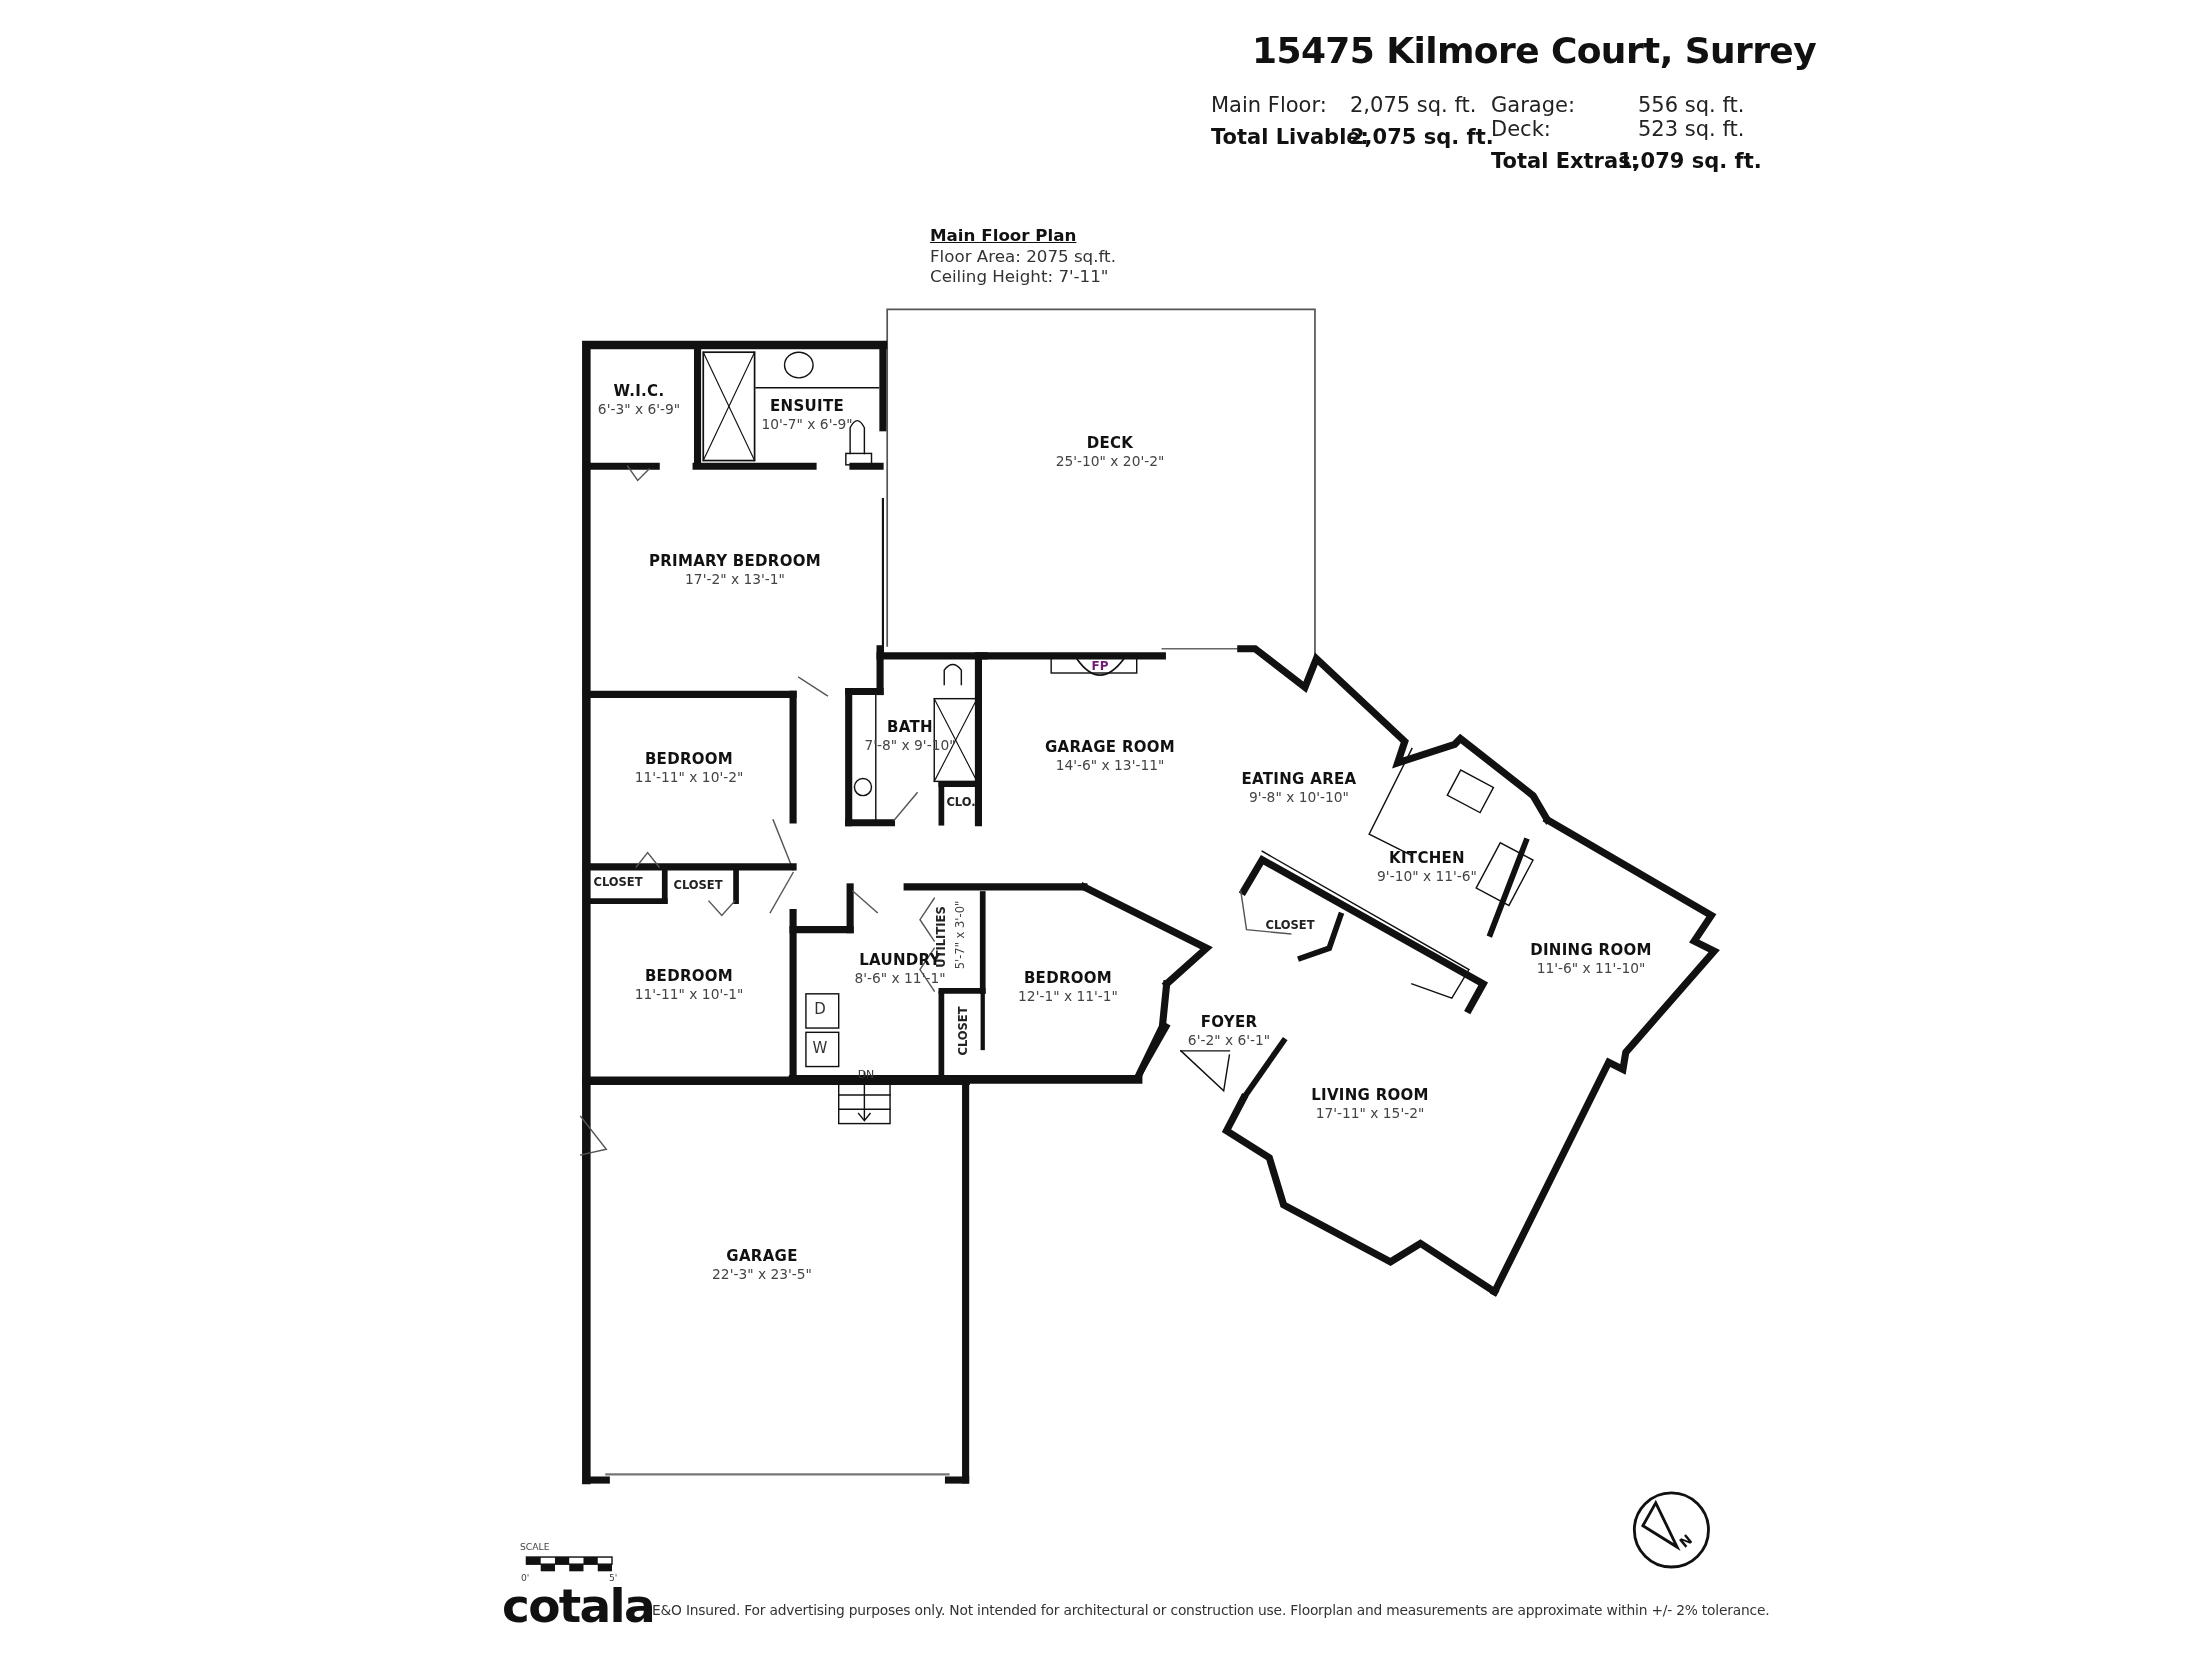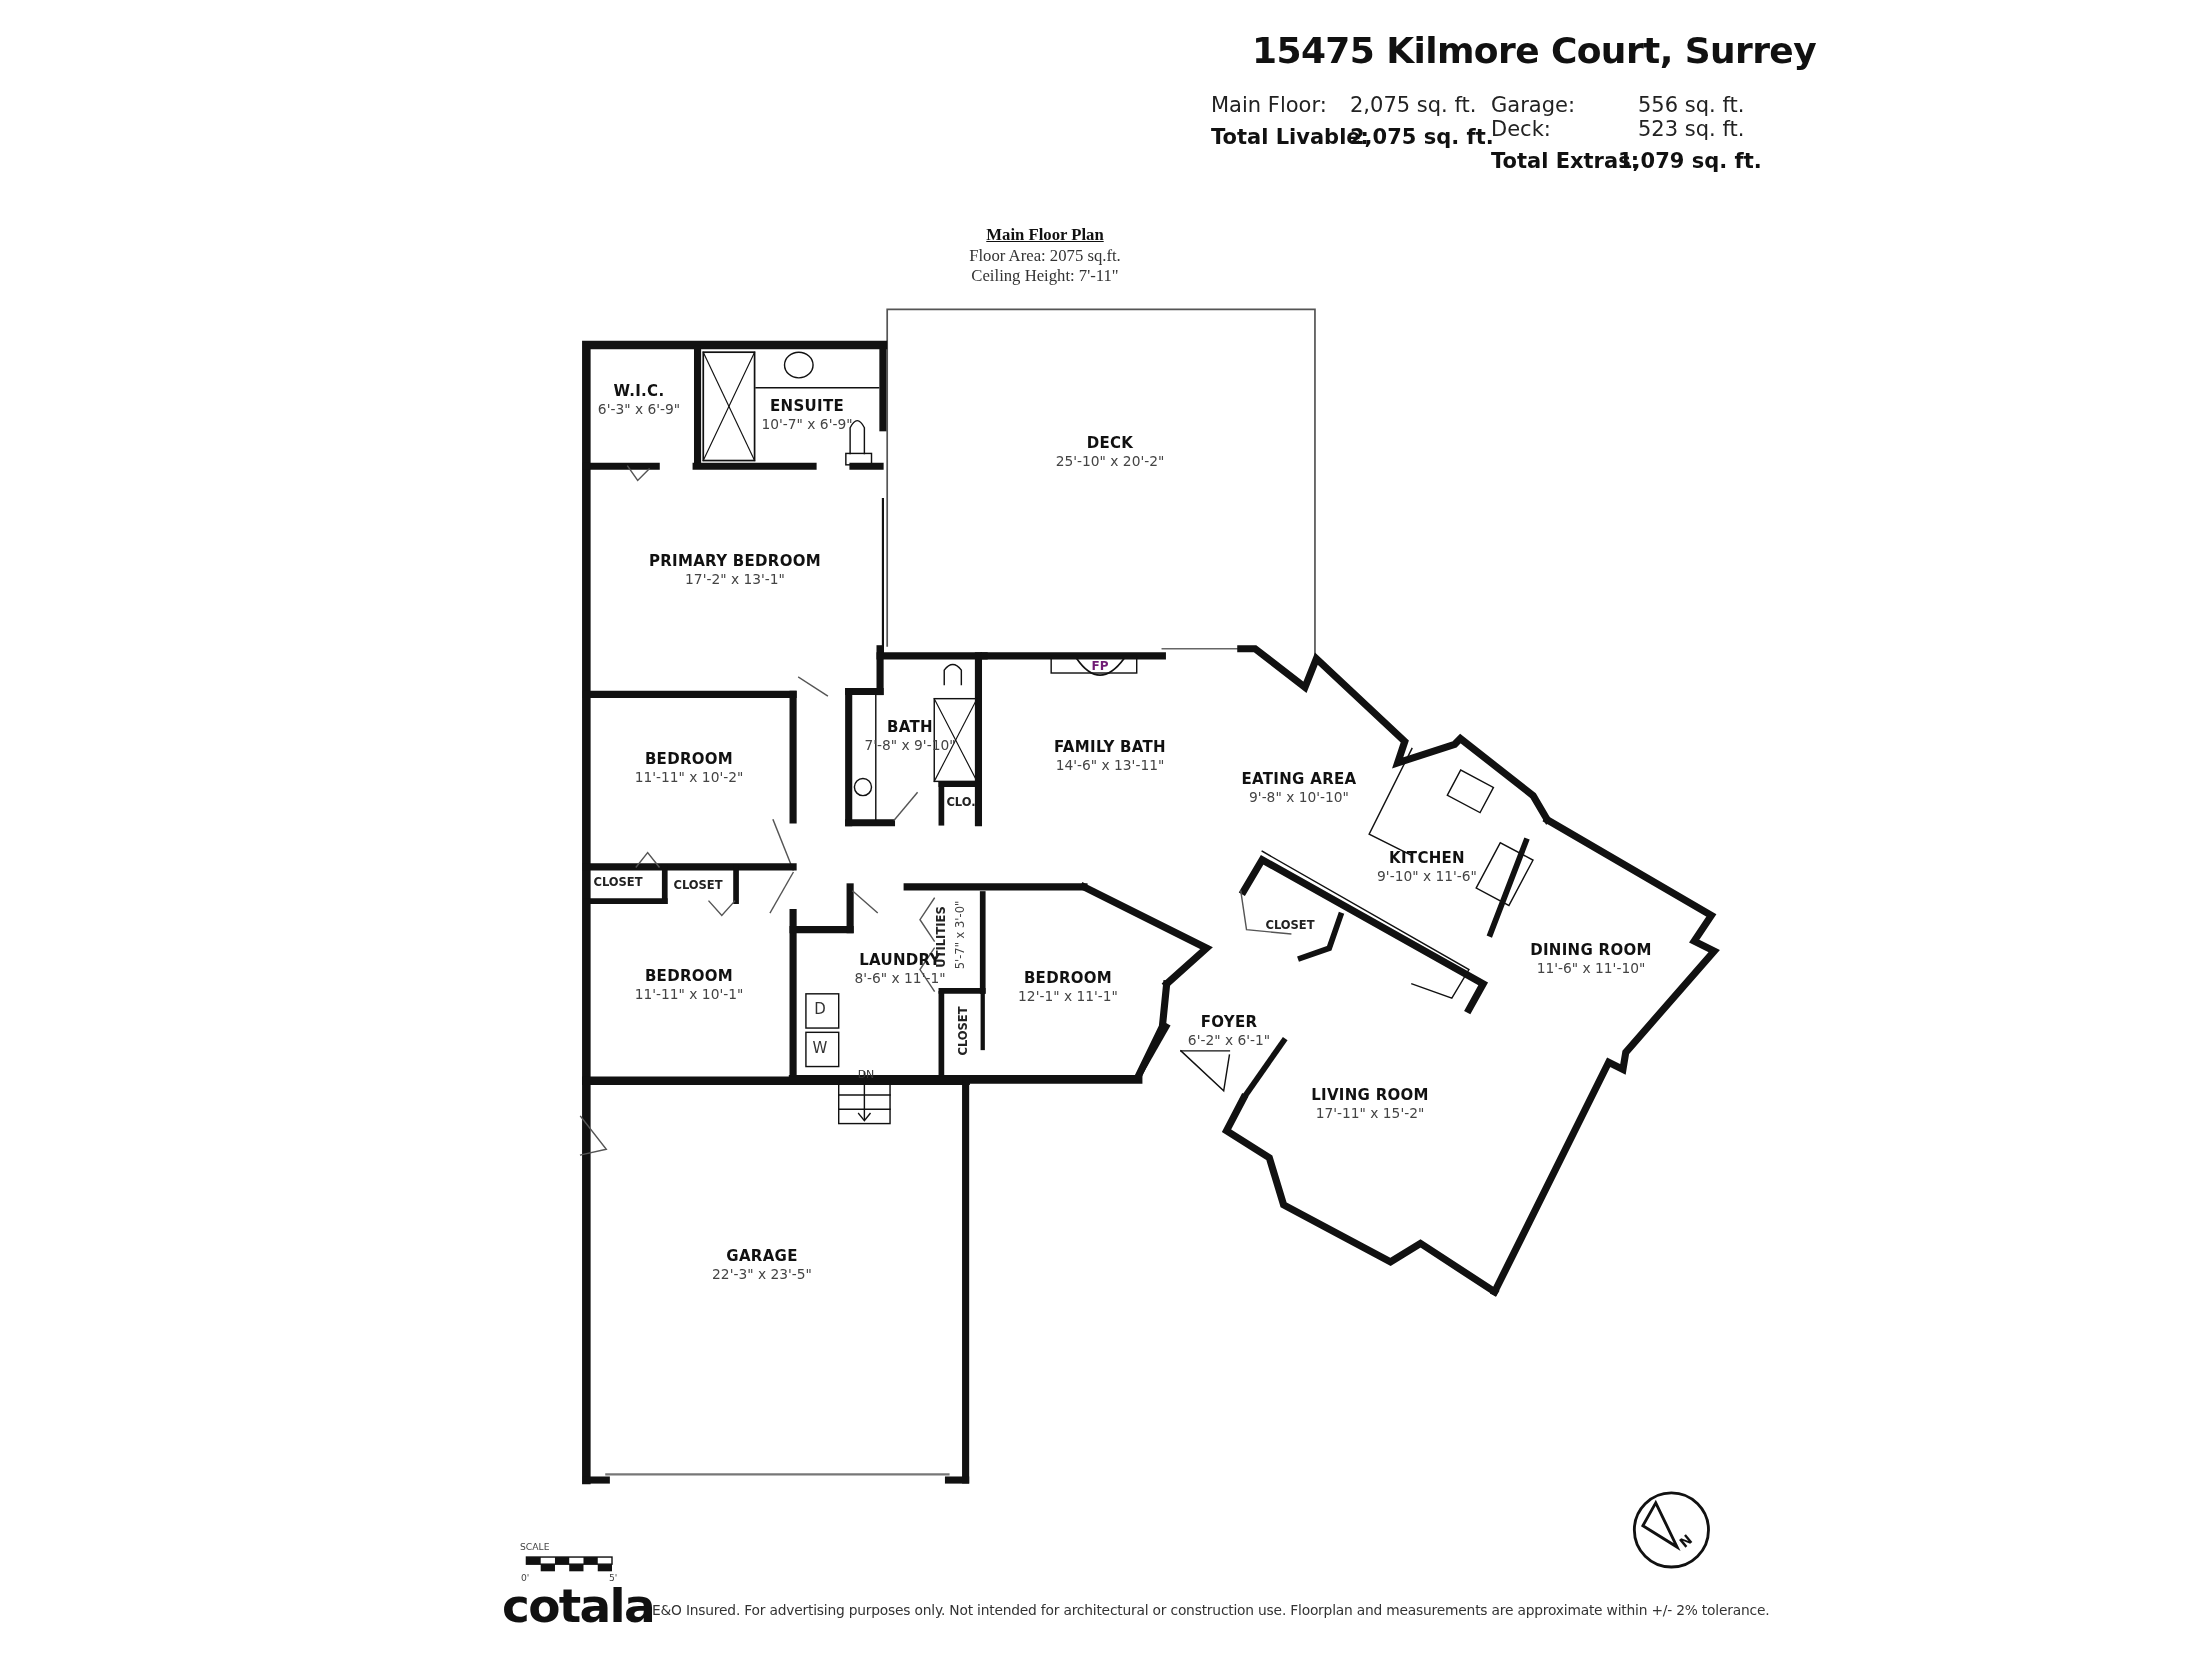--- a/index.html
+++ b/index.html
@@ -2,21 +2,21 @@
 <html style="font-size:9.2px"><head>
 <meta charset="utf-8">
 <style>
   html, body { margin:0; padding:0; background:#ffffff; }
   body { width:2205px; height:1654px; position:relative; overflow:hidden; font-family:"DejaVu Sans", "Liberation Sans", sans-serif; color:#111; }
   #plan-svg { position:absolute; left:0; top:0; width:2205px; height:1654px; }
   .abs { position:absolute; }
   .hdr-title { left:1252px; top:30px; width:477px; text-align:right; font-size:36px; font-weight:bold; letter-spacing:-0.6px; white-space:nowrap; }
   .stat { font-size:21px; white-space:nowrap; color:#222; }
   .stat.bold { font-weight:bold; color:#111; }
-  .plan-head { left:930px; top:225px; width:230px; text-align:center; font-size:16.7px; line-height:20.7px; color:#333;font-family:Liberation Serif, serif; }
+  .plan-head { left:930px; top:225px; width:230px; text-align:left; font-size:16.7px; line-height:20.7px; color:#333; }
   .plan-head .ttl { font-weight:bold; text-decoration:underline; color:#111; }
   .room { position:absolute; transform:translate(-50%, -50%); text-align:center; white-space:nowrap; }
   .room .nm { font-size:15px; font-weight:bold; color:#111; letter-spacing:0.3px; line-height:18.4px; }
   .room .dm { font-size:13.8px; color:#444; line-height:18.4px; }
   .small-lbl { position:absolute; transform:translate(-50%,-50%); font-size:11.5px; font-weight:bold; color:#222; white-space:nowrap; }
   .vert { transform:translate(-50%,-50%) rotate(-90deg); }
   .fixture-lbl { position:absolute; transform:translate(-50%,-50%); font-size:15px; color:#333; }
   .fp-lbl { position:absolute; transform:translate(-50%,-50%); font-size:12px; font-weight:bold; color:#701a75; }
   .dn-lbl { position:absolute; transform:translate(-50%,-50%); font-size:11px; color:#333; }
   .brand { left:502px; top:1578px; font-size:47px; font-weight:bold; letter-spacing:-1.7px; color:#111; }
@@ -196,21 +196,21 @@
 </div>
 <div class="room" style="left:689px;top:768px;">
   <div class="nm">BEDROOM</div>
     <div class="dm">11'-11" x 10'-2"</div>
 </div>
 <div class="room" style="left:910px;top:736px;">
   <div class="nm">BATH</div>
     <div class="dm">7'-8" x 9'-10"</div>
 </div>
 <div class="room" style="left:1110px;top:756px;">
-  <div class="nm">FAMILY BATH</div>
+  <div class="nm">GARAGE ROOM</div>
     <div class="dm">14'-6" x 13'-11"</div>
 </div>
 <div class="room" style="left:1299px;top:788px;">
   <div class="nm">EATING AREA</div>
     <div class="dm">9'-8" x 10'-10"</div>
 </div>
 <div class="room" style="left:1427px;top:867px;">
   <div class="nm">KITCHEN</div>
     <div class="dm">9'-10" x 11'-6"</div>
 </div>

